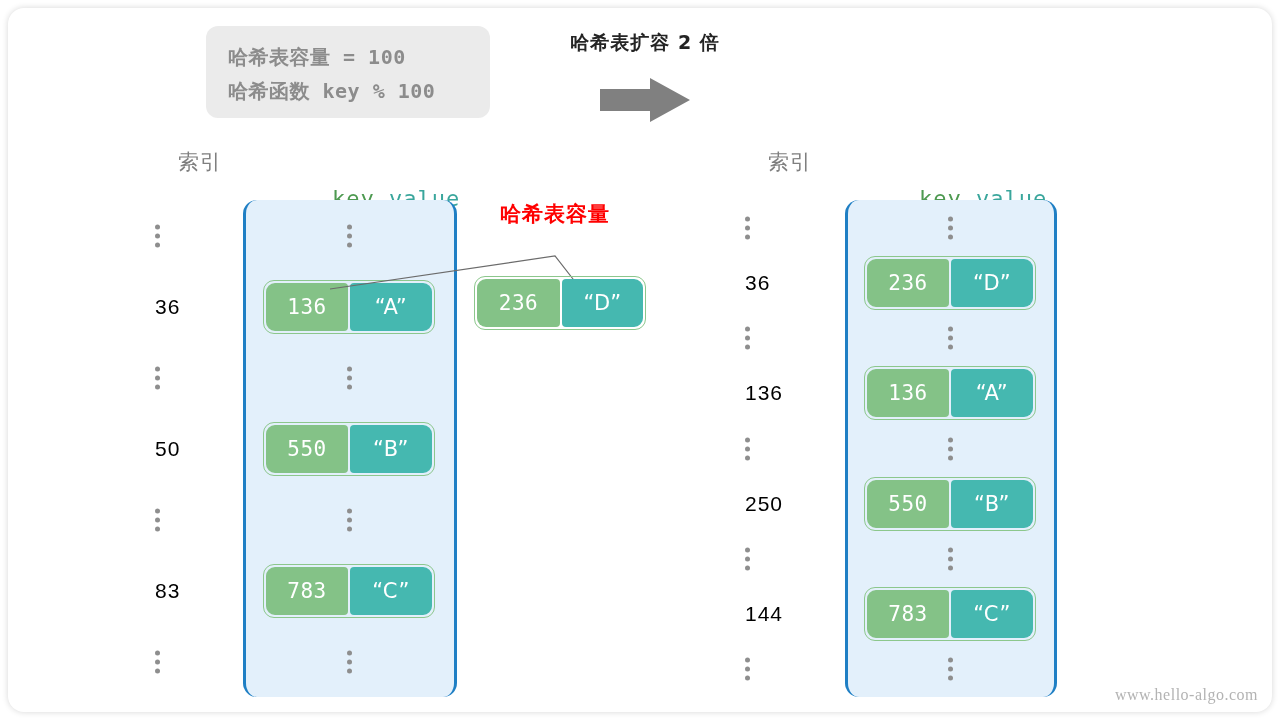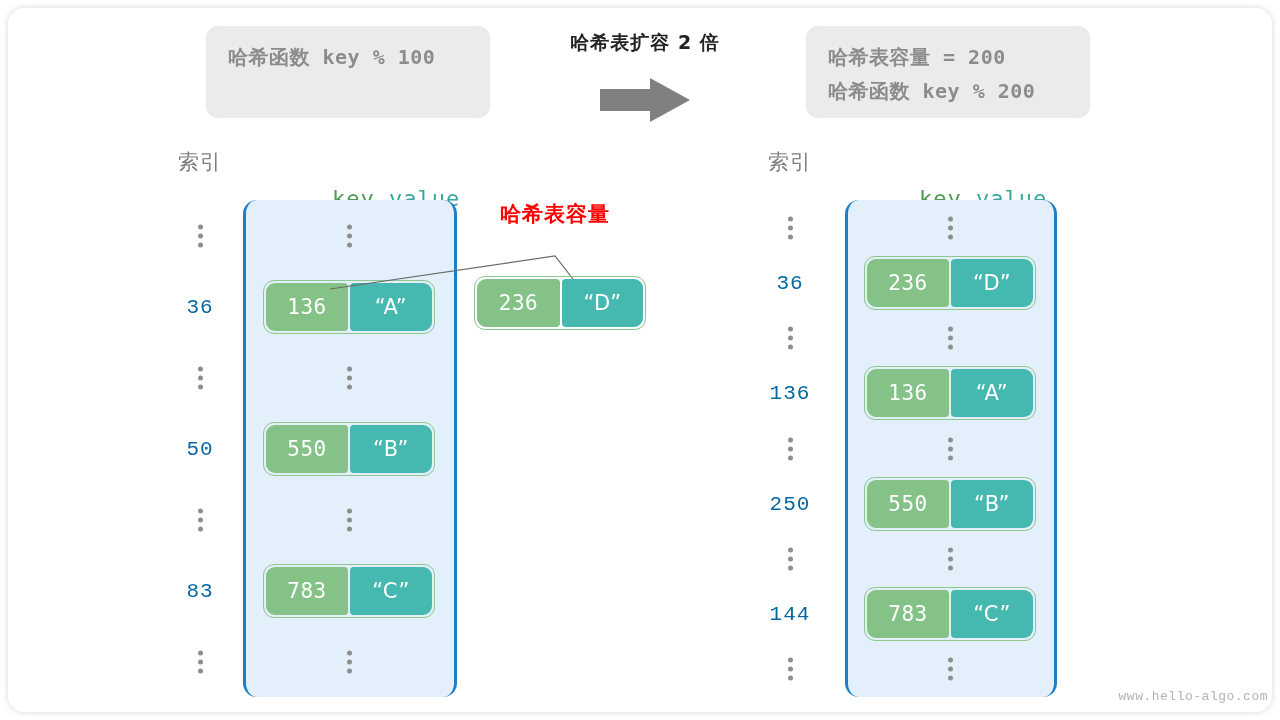--- a/index.html
+++ b/index.html
@@ -97,24 +97,24 @@
     position: absolute;
     background: #e3f0fb;
     border-left: 3px solid #1f7fc4;
     border-right: 3px solid #1f7fc4;
     border-radius: 14px;
     box-sizing: border-box;
   }
   .idx {
     position: absolute;
     width: 90px;
-    text-align: center;
+    text-align: left;
     font-size: 21px;
-    color: #0369a1;
-    font-family: Liberation Mono, monospace;
+    color: #000000;
+    font-family: Liberation Sans, sans-serif;
     transform: translateY(-50%);
     letter-spacing: 1px;
   }
   .dots-vert {
     position: absolute;
     width: 20px;
     transform: translate(-50%, -50%);
     display: flex;
     flex-direction: column;
     align-items: center;
@@ -178,47 +178,44 @@
     left: 0;
     top: 0;
     width: 1280px;
     height: 720px;
     pointer-events: none;
   }
 
   
   #watermark {
     position: absolute;
-    right: 12px;
+    right: 22px;
     bottom: 16px;
-    font-size: 13px;
+    font-size: 16px;
     color: #b3b3b3;
-    font-family: Liberation Mono, monospace;
+    font-family: Liberation Serif, serif;
     letter-spacing: 0.5px;
   }
 </style>
 </head>
 <body>
 
 <div id="canvas">
   <div class="card-frame"></div>
 
   <div class="info-box" id="info-left">
+    <div class="info-line">哈希表容量 = 100</div>
     <div class="info-line">哈希函数 key % 100</div>
   </div>
 
   <div id="transform-caption">哈希表扩容 2 倍</div>
   <svg id="arrow-icon" viewBox="0 0 90 48">
     <polygon points="0,13 50,13 50,2 90,24 50,46 50,35 0,35" fill="#808080"></polygon>
   </svg>
 
-  <div class="info-box" id="info-right">
-    <div class="info-line">哈希表容量 = 200</div>
-    <div class="info-line">哈希函数 key % 200</div>
-  </div>
 
   <div class="col-index-label" style="left:155px;">索引</div>
   <div class="col-kv-label" style="left:275px;">
     <span class="kv-key">key</span><span style="color:transparent;">&nbsp;</span><span class="kv-value">value</span>
   </div>
 
   <div class="col-index-label" style="left:745px;">索引</div>
   <div class="col-kv-label" style="left:862px;">
     <span class="kv-key">key</span><span style="color:transparent;">&nbsp;</span><span class="kv-value">value</span>
   </div>

